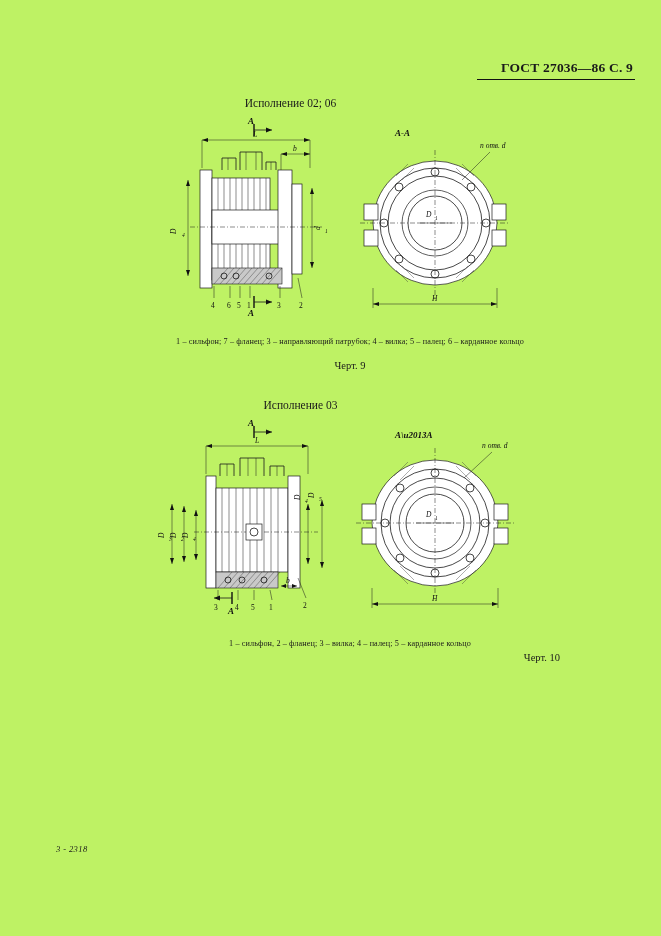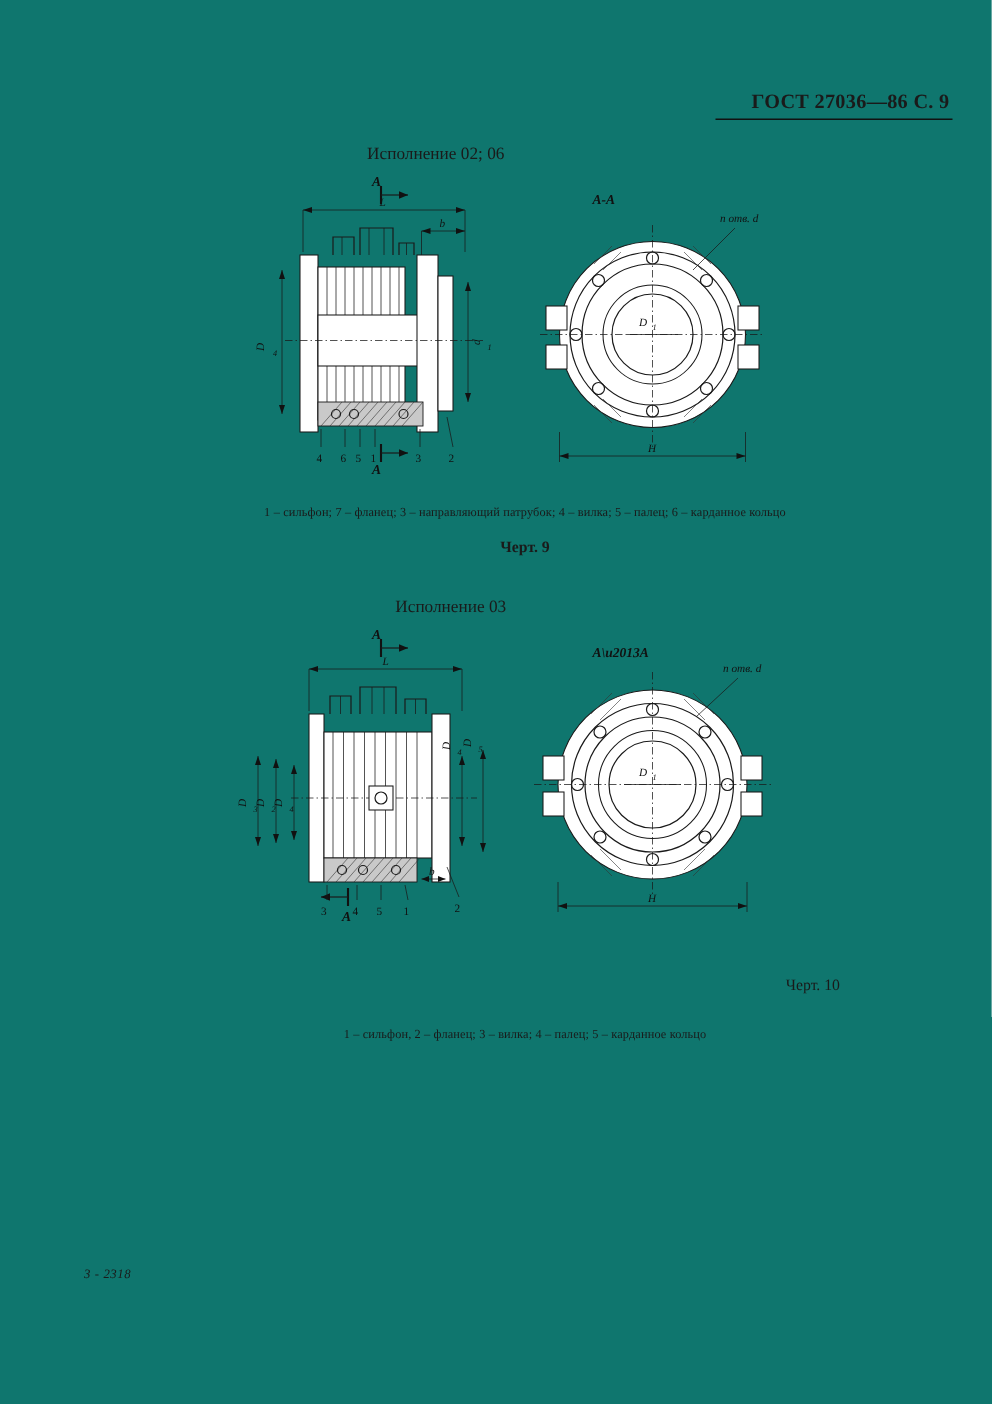--- a/index.html
+++ b/index.html
@@ -13,21 +13,21 @@
     position: relative;
     font-family: "Liberation Serif", serif;
     color: #1a1a1a;
     overflow: hidden;
   }
   .page {
     position: absolute;
     left: 0; top: 0;
     width: 661px;
     height: 936px;
-    background: #0f766e;
+    background: #bef264;
   }
   .header {
     position: absolute;
     right: 28px;
     top: 60px;
     font-family: "Liberation Serif", serif;
     font-size: 13.5px;
     font-weight: bold;
     letter-spacing: 0.2px;
     white-space: nowrap;
@@ -50,27 +50,27 @@
   #title-2 { left: 0; right: 0; top: 399px; text-align: center; margin-left: -60px; }
 
   .caption {
     position: absolute;
     font-size: 8.2px;
     text-align: center;
     line-height: 1.45;
     letter-spacing: 0.1px;
   }
   #legend-1 { left: 150px; width: 400px; top: 336px; }
-  #legend-2 { left: 140px; width: 420px; top: 638px; margin-top: 46px; }
+  #legend-2 { left: 140px; width: 420px; top: 638px; }
   .fig-num {
     position: absolute;
     font-size: 10.5px;
     text-align: center;
   }
-  #fignum-1 { left: 150px; width: 400px; top: 360px; font-weight: bold; }
+  #fignum-1 { left: 150px; width: 400px; top: 360px; }
   #fignum-2 { left: 140px; width: 420px; top: 652px; text-align: right; }
 
   .footer {
     position: absolute;
     left: 56px;
     bottom: 82px;
     font-size: 8.5px;
     letter-spacing: 0.4px;
     font-style: italic;
   }

